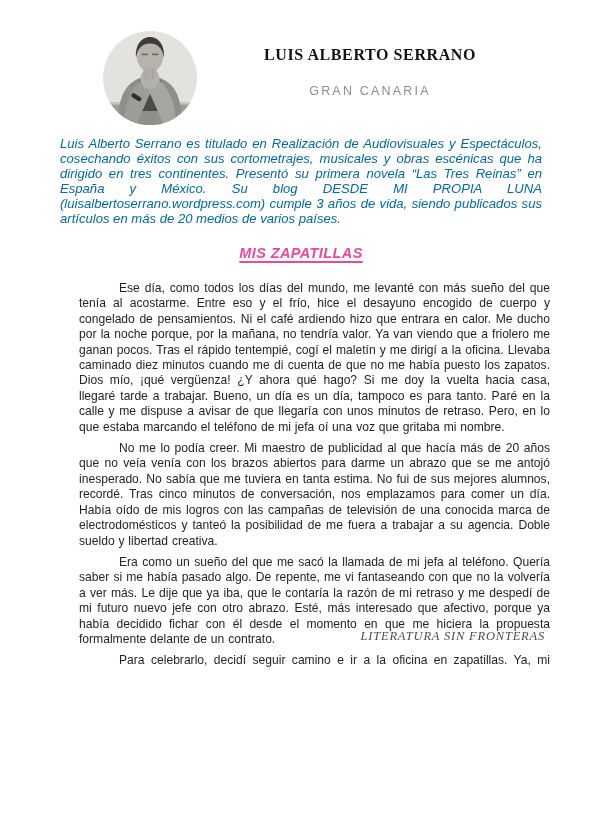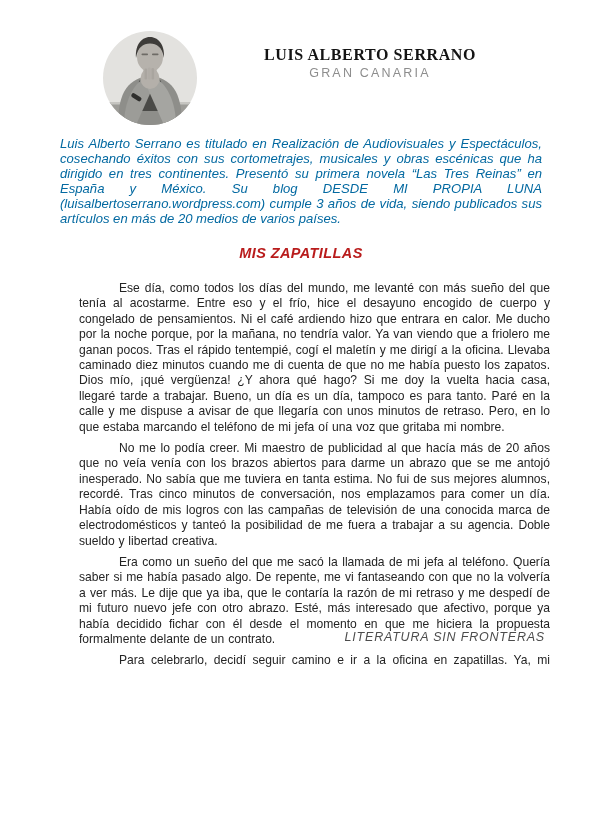--- a/index.html
+++ b/index.html
@@ -30,21 +30,21 @@
   }
   .author-name {
     font-family: "Liberation Serif", serif;
     font-weight: bold;
     font-size: 16px;
     letter-spacing: 0.6px;
     color: #141414;
     white-space: nowrap;
   }
   .author-location {
-    margin-top: 2px;
+    margin-top: 20px;
     font-size: 12.5px;
     letter-spacing: 2.2px;
     color: #8d8d8d;
     white-space: nowrap;
   }
 
   
   .content {
     position: absolute;
     left: 52px;
@@ -61,21 +61,22 @@
   }
   .story-title-wrap {
     margin: 18px 0 0 0;
     text-align: center;
   }
   .story-title {
     font-weight: bold;
     font-style: italic;
     font-size: 14.5px;
     letter-spacing: 0.4px;
-    color: #b91c1c;
+    color: #ec4899;
+    text-decoration: underline;
     text-underline-offset: 3px;
     text-decoration-thickness: 1.5px;
   }
   .story-body {
     margin-top: 19px;
     margin-left: 27px;
   }
   .story-paragraph {
     margin: 0 0 6px 0;
     font-size: 12.1px;
@@ -84,21 +85,21 @@
     text-indent: 40px;
     color: #242424;
     word-spacing: 0.04em;
   }
 
   
   .footer-label {
     position: absolute;
     right: 55px;
     bottom: 25px;
-    font-family: Liberation Sans, sans-serif;
+    font-family: Liberation Serif, serif;
     font-style: italic;
     font-size: 12.5px;
     letter-spacing: 0.8px;
     color: #4c4c4c;
     white-space: nowrap;
   }
 </style>
 </head>
 <body>
 

